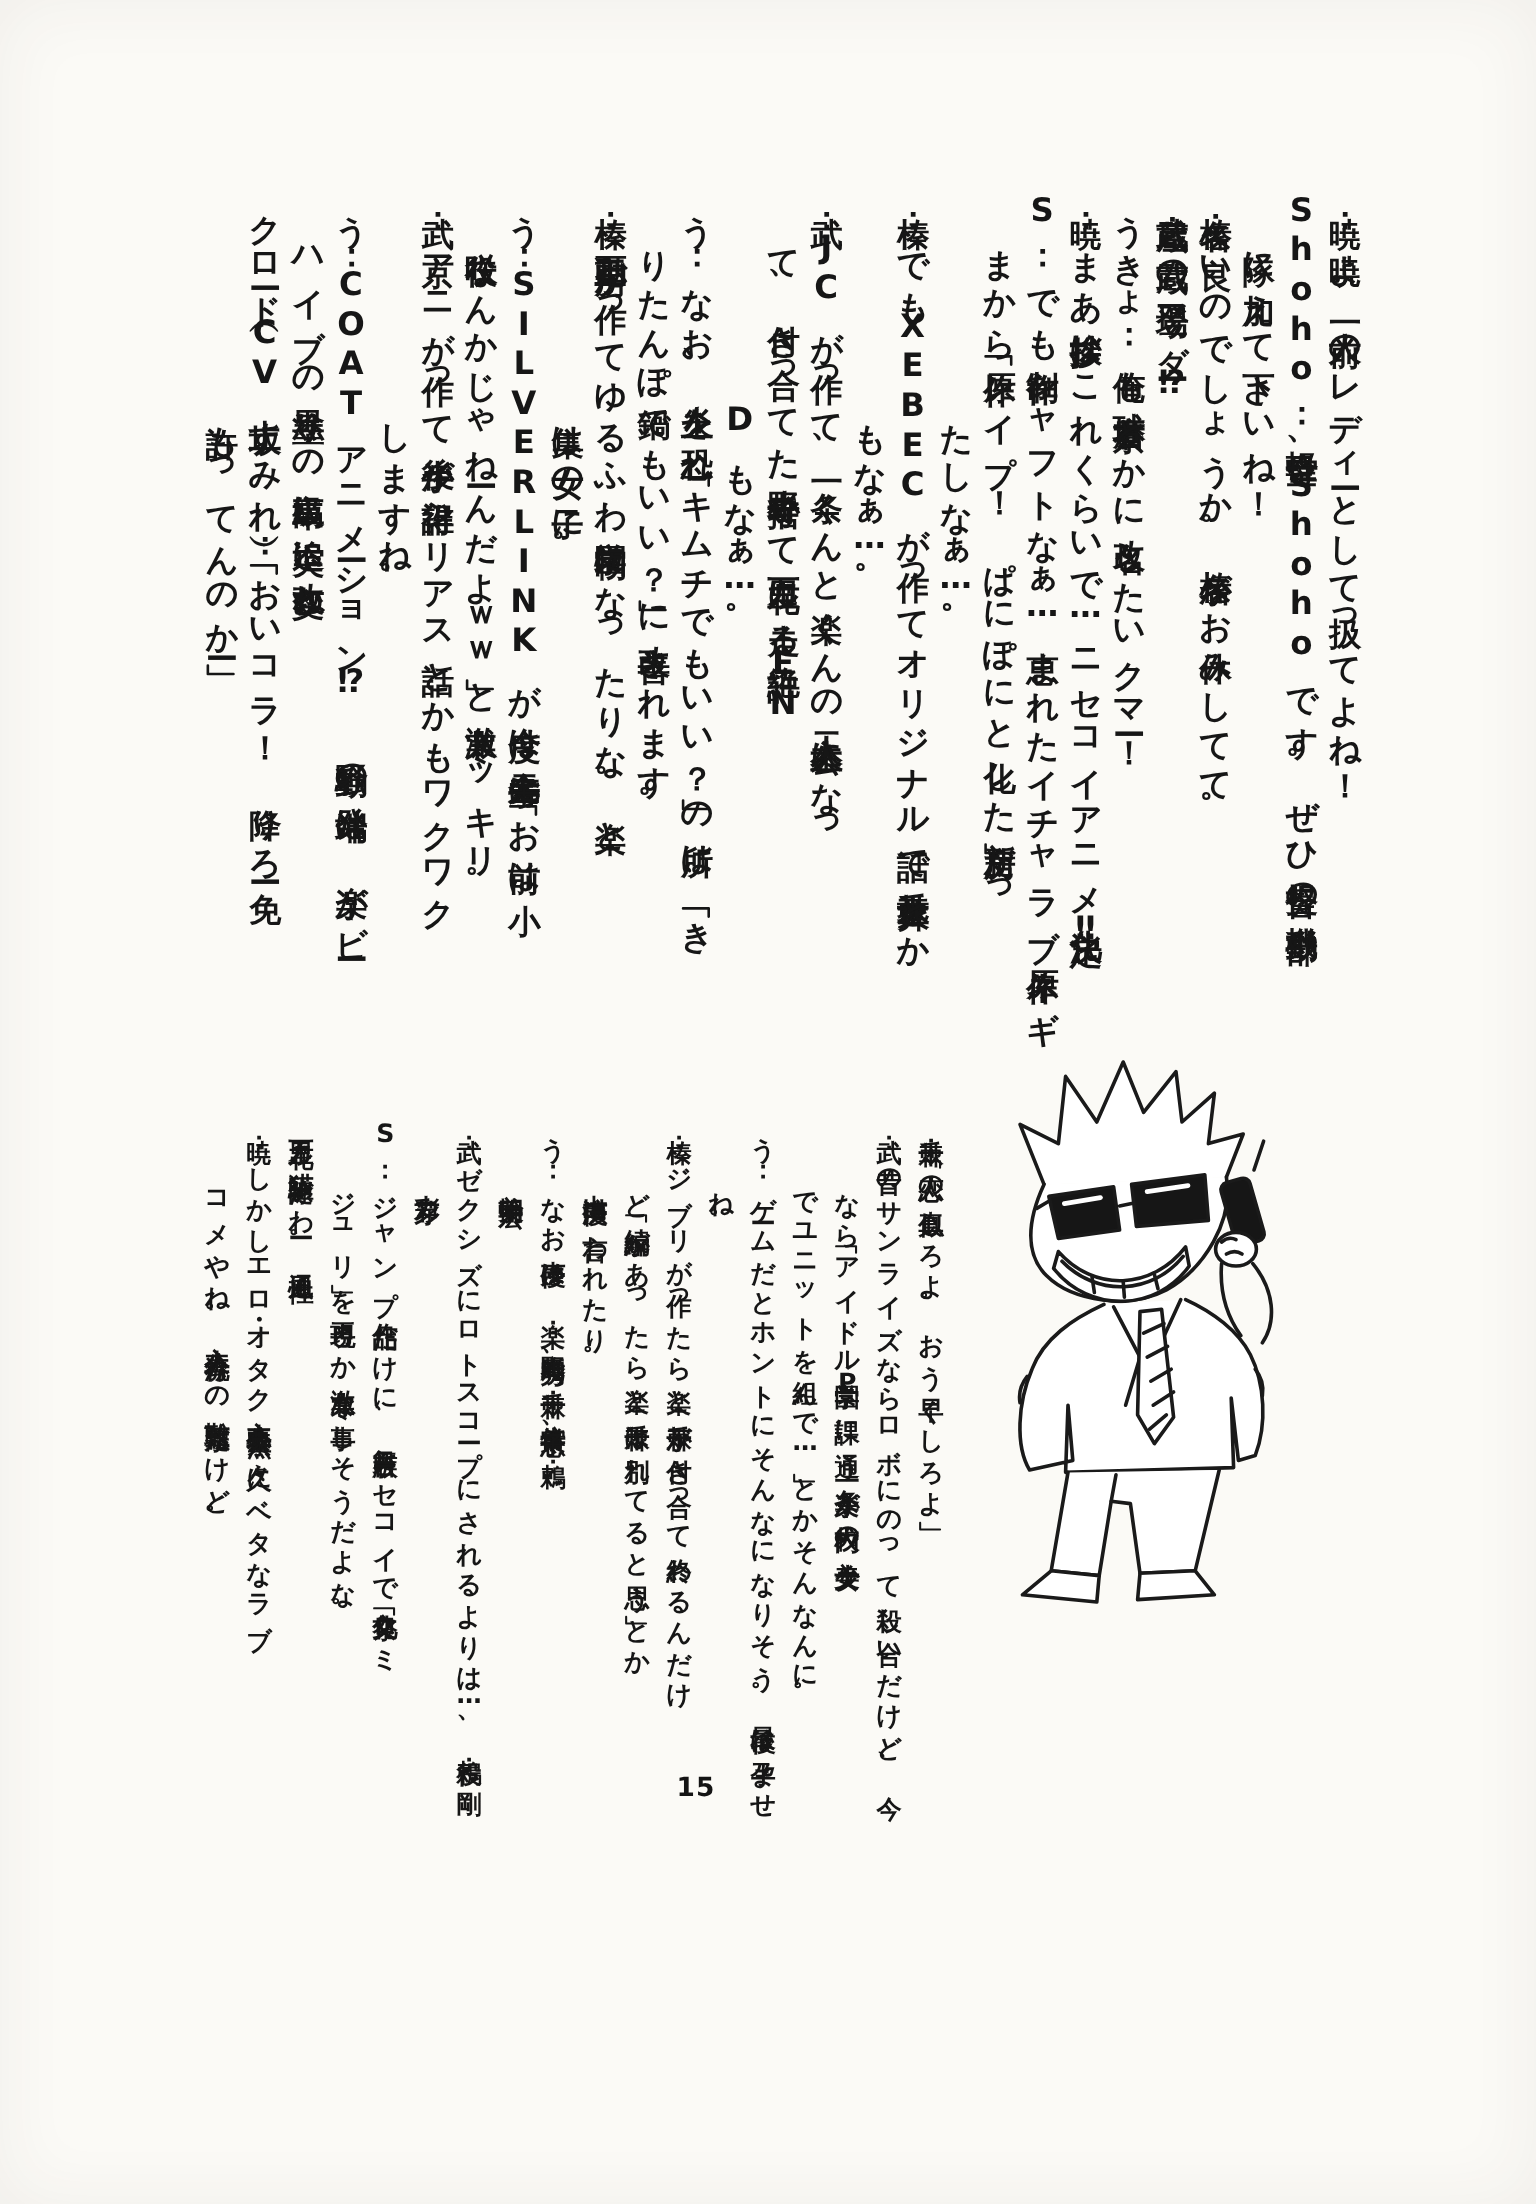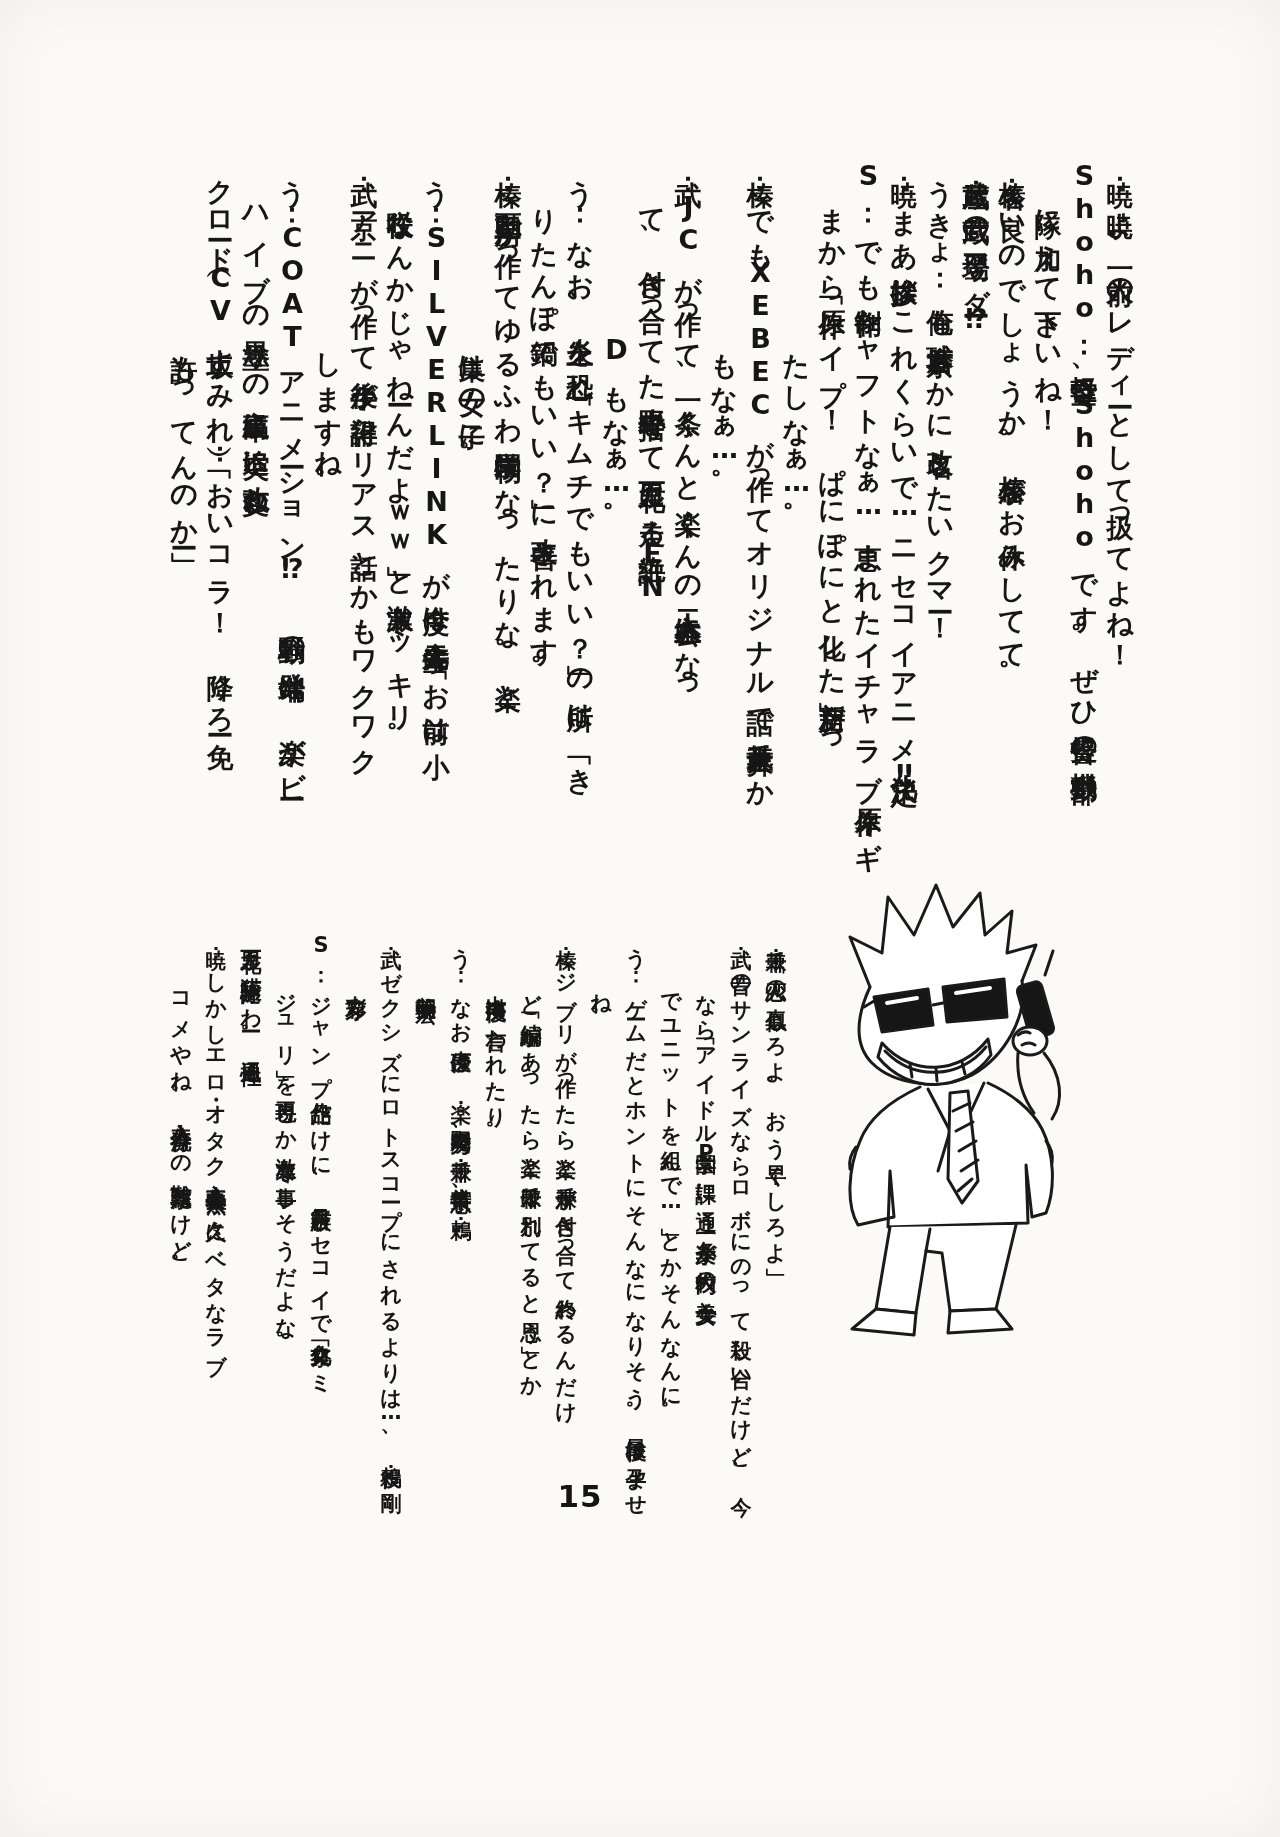--- a/index.html
+++ b/index.html
@@ -38,21 +38,21 @@
     font-size:21px;
     letter-spacing:2px;
     line-height:35px;
   }
   .page-number{
     position:absolute;
     top:1478px;
     left:0;
     width:1160px;
     text-align:center;
-    font-size:31px;
+    font-size:22px;
     font-weight:bold;
     color:#141414;
     letter-spacing:1px;
   }
   .illustration{
     position:absolute;
     top:865px;
     left:790px;
     width:345px;
     height:490px;

